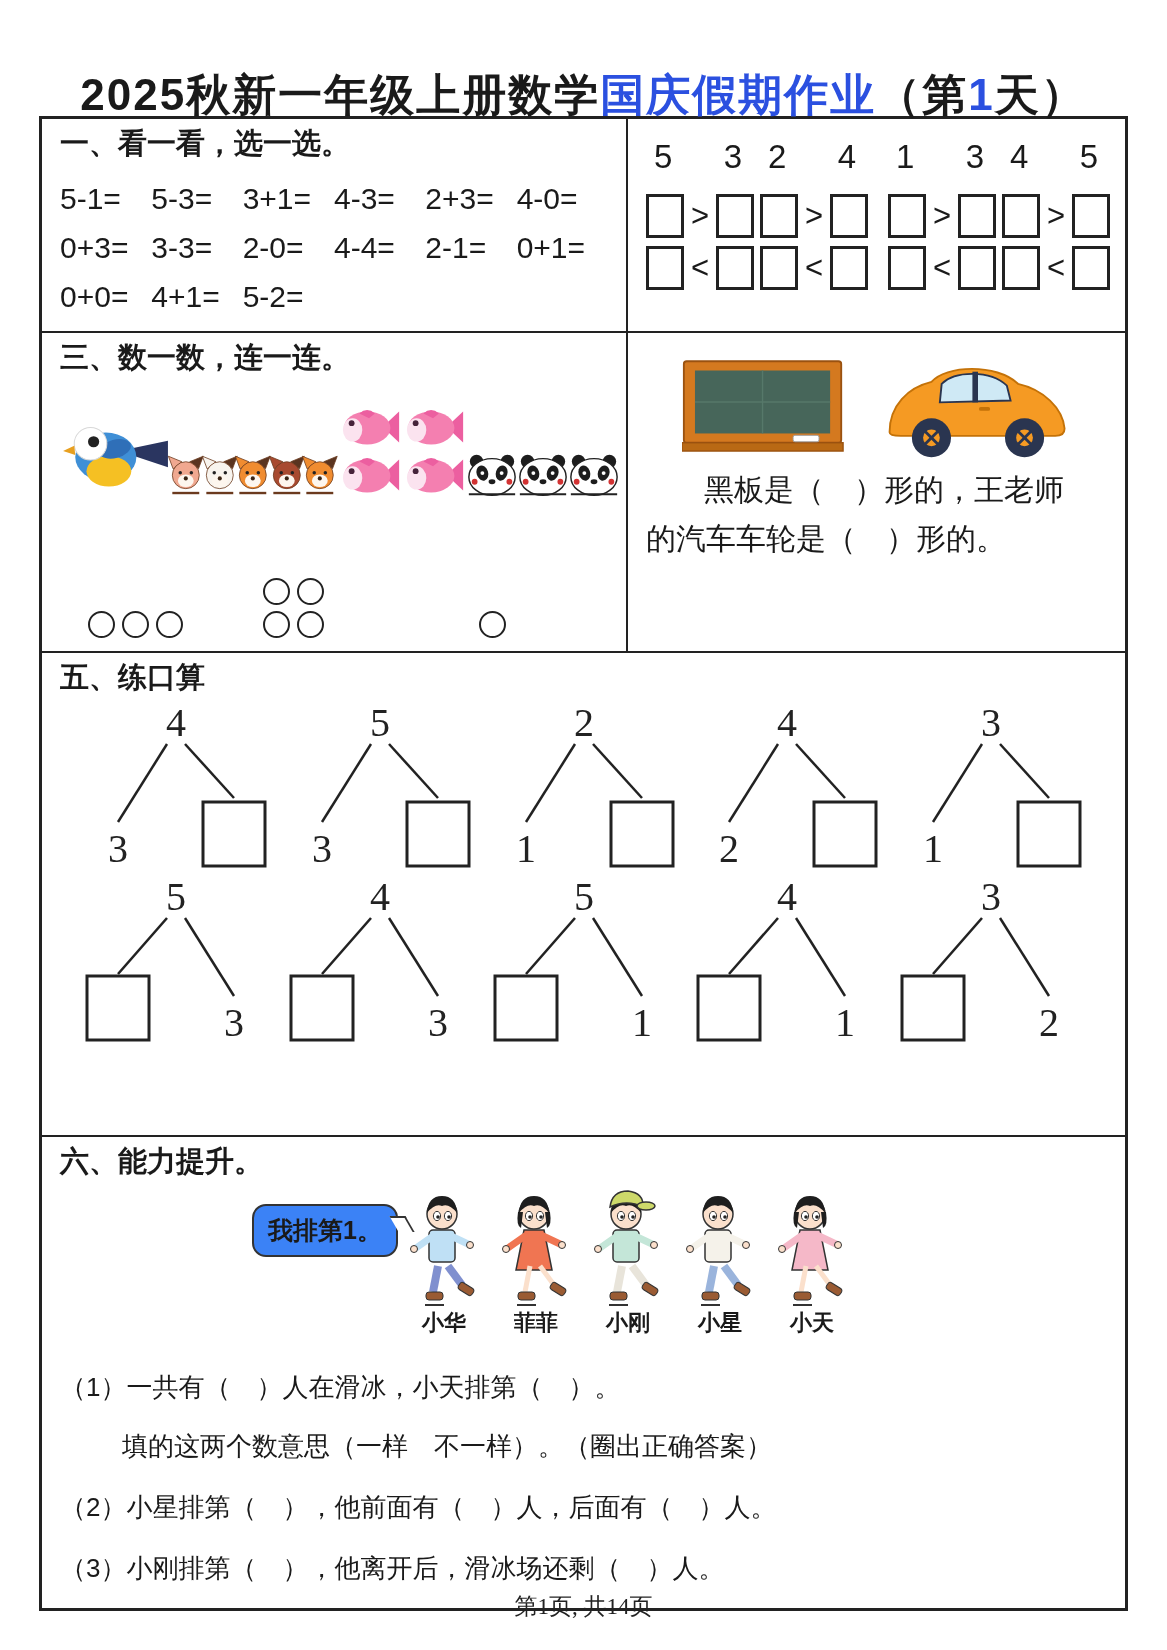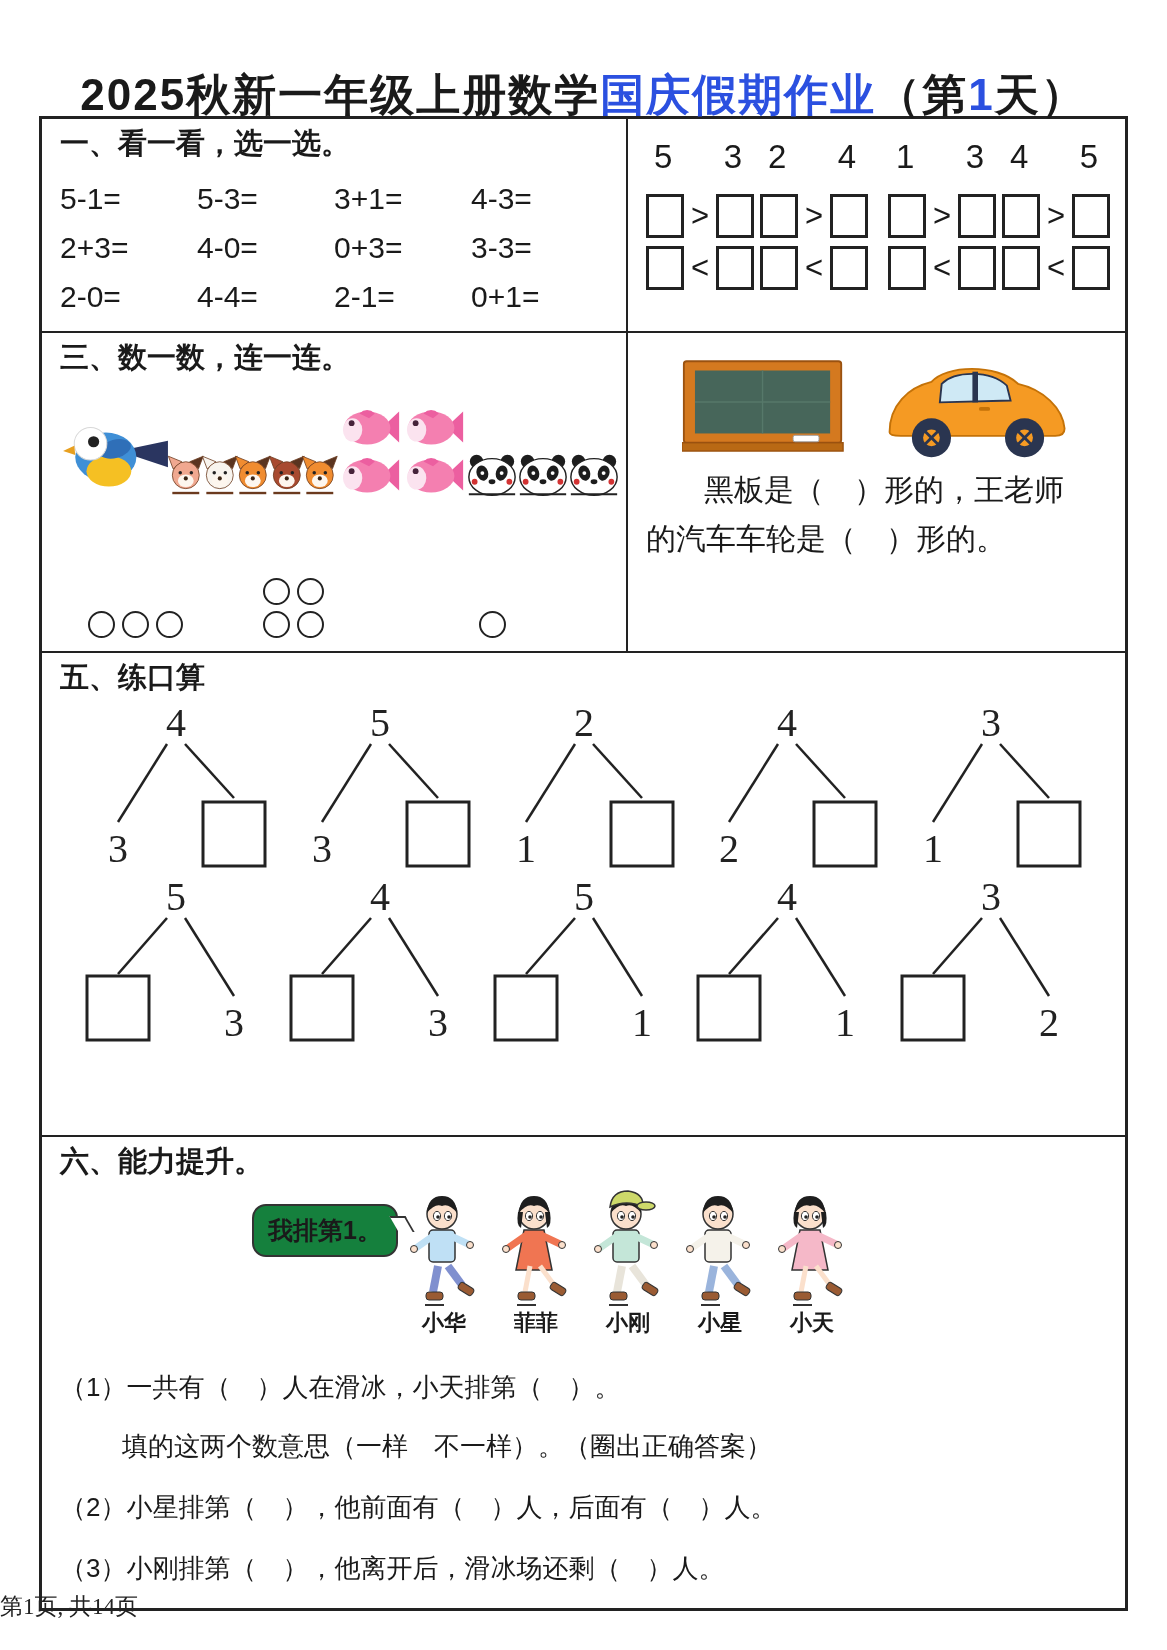--- a/index.html
+++ b/index.html
@@ -17,21 +17,21 @@
   .tr2 > .cell + .cell { border-left:2.5px solid #222; }
   .cell { padding:5px 18px; position:relative; overflow:hidden; }
   .r1 { height:212px; }
   .r2 { height:318px; }
   .r3 { height:484px; border-top:2.5px solid #222; }
   .r4 { height:473px; border-top:2.5px solid #222; }
   .r2row { border-top:2.5px solid #222; }
   .sec-head { font-size:29px; font-weight:700; }
 
   
-  .problems { margin-top:18px; display:grid; grid-template-columns:repeat(4,1fr); row-gap:15px; font-size:30px; }
+  .problems { margin-top:18px; display:grid; grid-template-columns:repeat(6,1fr); row-gap:15px; font-size:30px; }
 
   
   .cmp-wrap { margin-top:14px; display:flex; justify-content:space-between; }
   .cmp-group { display:flex; flex-direction:column; }
   .cmp-group:nth-child(3) { margin-left:14px; }
   .cmp-nums { display:flex; justify-content:space-between; font-size:33px; padding:0 8px; margin-bottom:10px; width:104px; }
   .cmp-row { display:flex; align-items:center; gap:6px; margin-top:8px; }
   .cmp-box { width:38px; height:44px; border:3px solid #222; background:#fff; }
   .cmp-op { font-size:31px; width:20px; text-align:center; }
 
@@ -56,30 +56,30 @@
   .s4-line.indent { padding-left:58px; }
 
   
   .bond-row { display:flex; justify-content:space-between; padding:0 18px; }
   .bond-row1 { margin-top:6px; }
   .bond-row2 { margin-top:2px; }
   .bond-num { font-family:"Liberation Serif", serif; font-size:40px; fill:#222; }
 
   
   .skaters { display:flex; align-items:flex-start; margin-left:192px; margin-top:4px; height:158px; }
-  .bubble { position:relative; border:2.5px solid #333; border-radius:14px; padding:8px 14px; font-size:25px; font-weight:700; margin-top:18px; background:#15803d; white-space:nowrap; }
+  .bubble { position:relative; border:2.5px solid #333; border-radius:14px; padding:8px 14px; font-size:25px; font-weight:700; margin-top:18px; background:#3b82f6; white-space:nowrap; }
   .bubble:after { content:""; position:absolute; right:-14px; top:10px; width:14px; height:14px; background:#fff; border-top:2.5px solid #333; border-right:2.5px solid #333; transform:skewX(30deg); }
   .kid { width:92px; display:flex; flex-direction:column; align-items:center;justify-content:center; }
   .kid-name { font-size:22px; font-weight:700; margin-top:-6px; }
   .questions { margin-top:10px; }
   .q-line { font-size:26px; margin-top:26px; white-space:nowrap; }
   .q-line.sub { padding-left:62px; margin-top:24px; }
 
   
-  .footer { position:absolute; left:0; right:0; bottom:28px; font-size:23px; font-family:"Liberation Serif", serif; color:#222; }
+  .footer { position:absolute; left:0; right:0; bottom:28px; text-align:center; font-size:23px; font-family:"Liberation Serif", serif; color:#222; }
 </style>
 </head>
 <body>
 
 <div class="page">
 
   <div class="title"><span>2025秋新一年级上册数学</span><span class="accent">国庆假期作业</span><span>（第</span><span class="accent">1</span><span>天）</span></div>
 
   <div class="worksheet">
 

